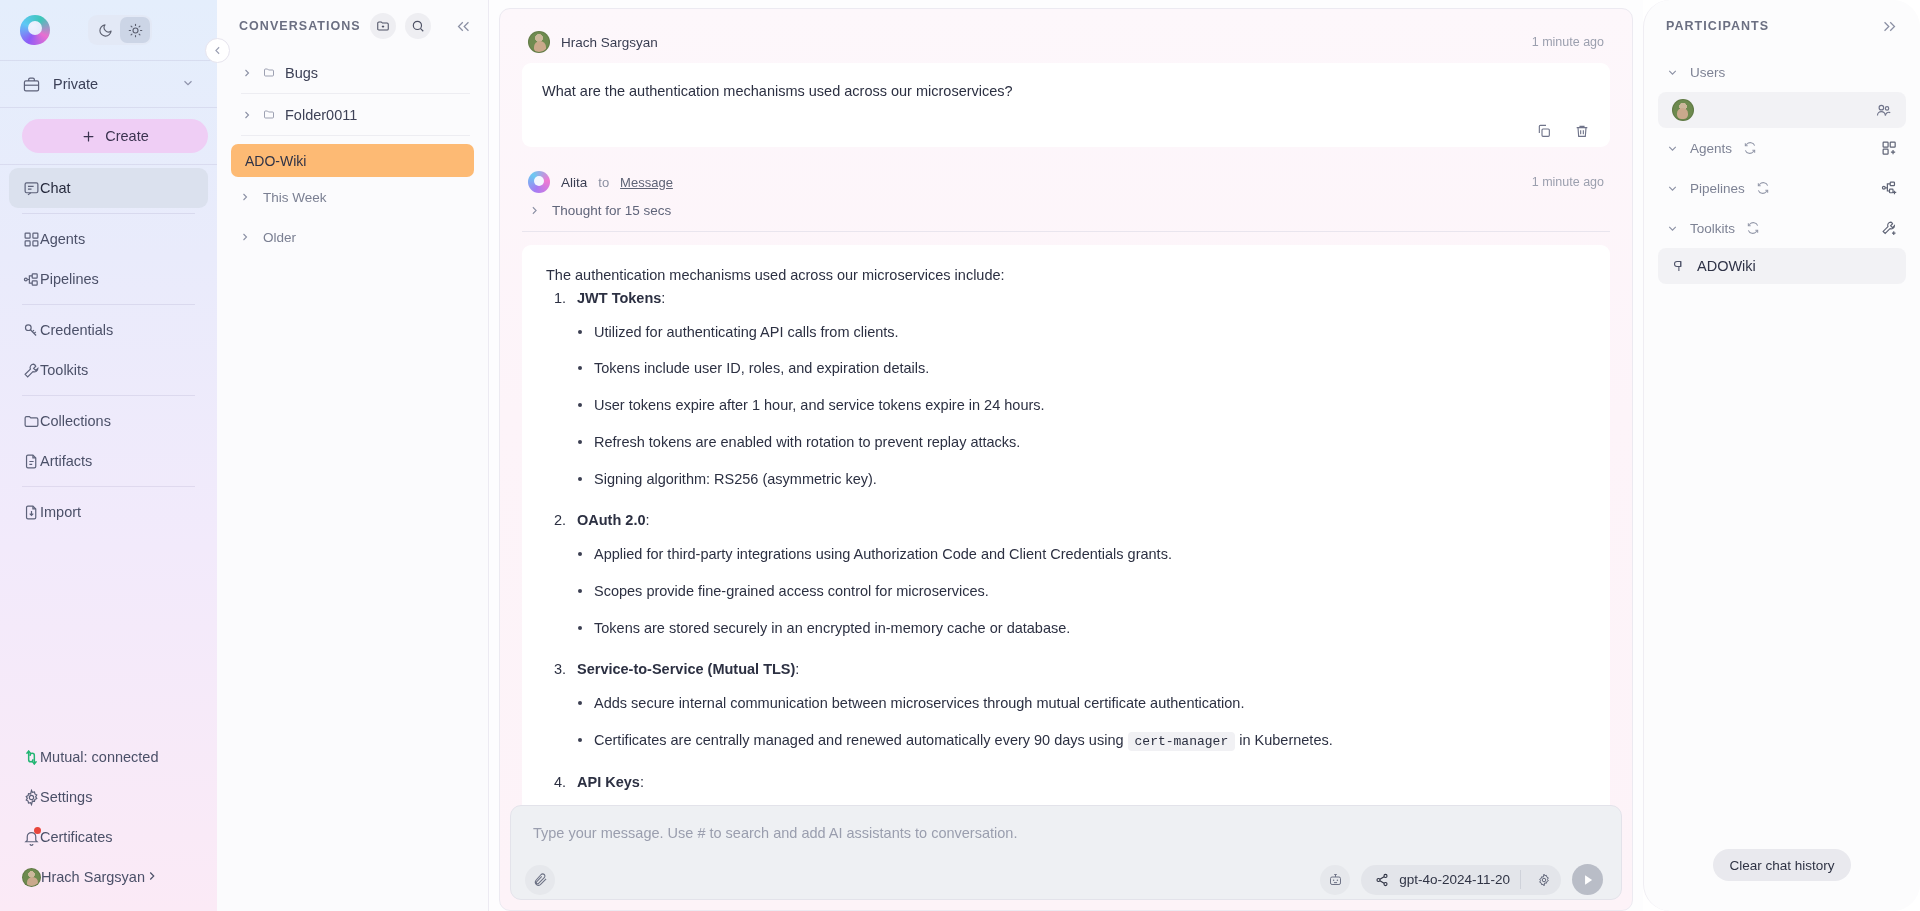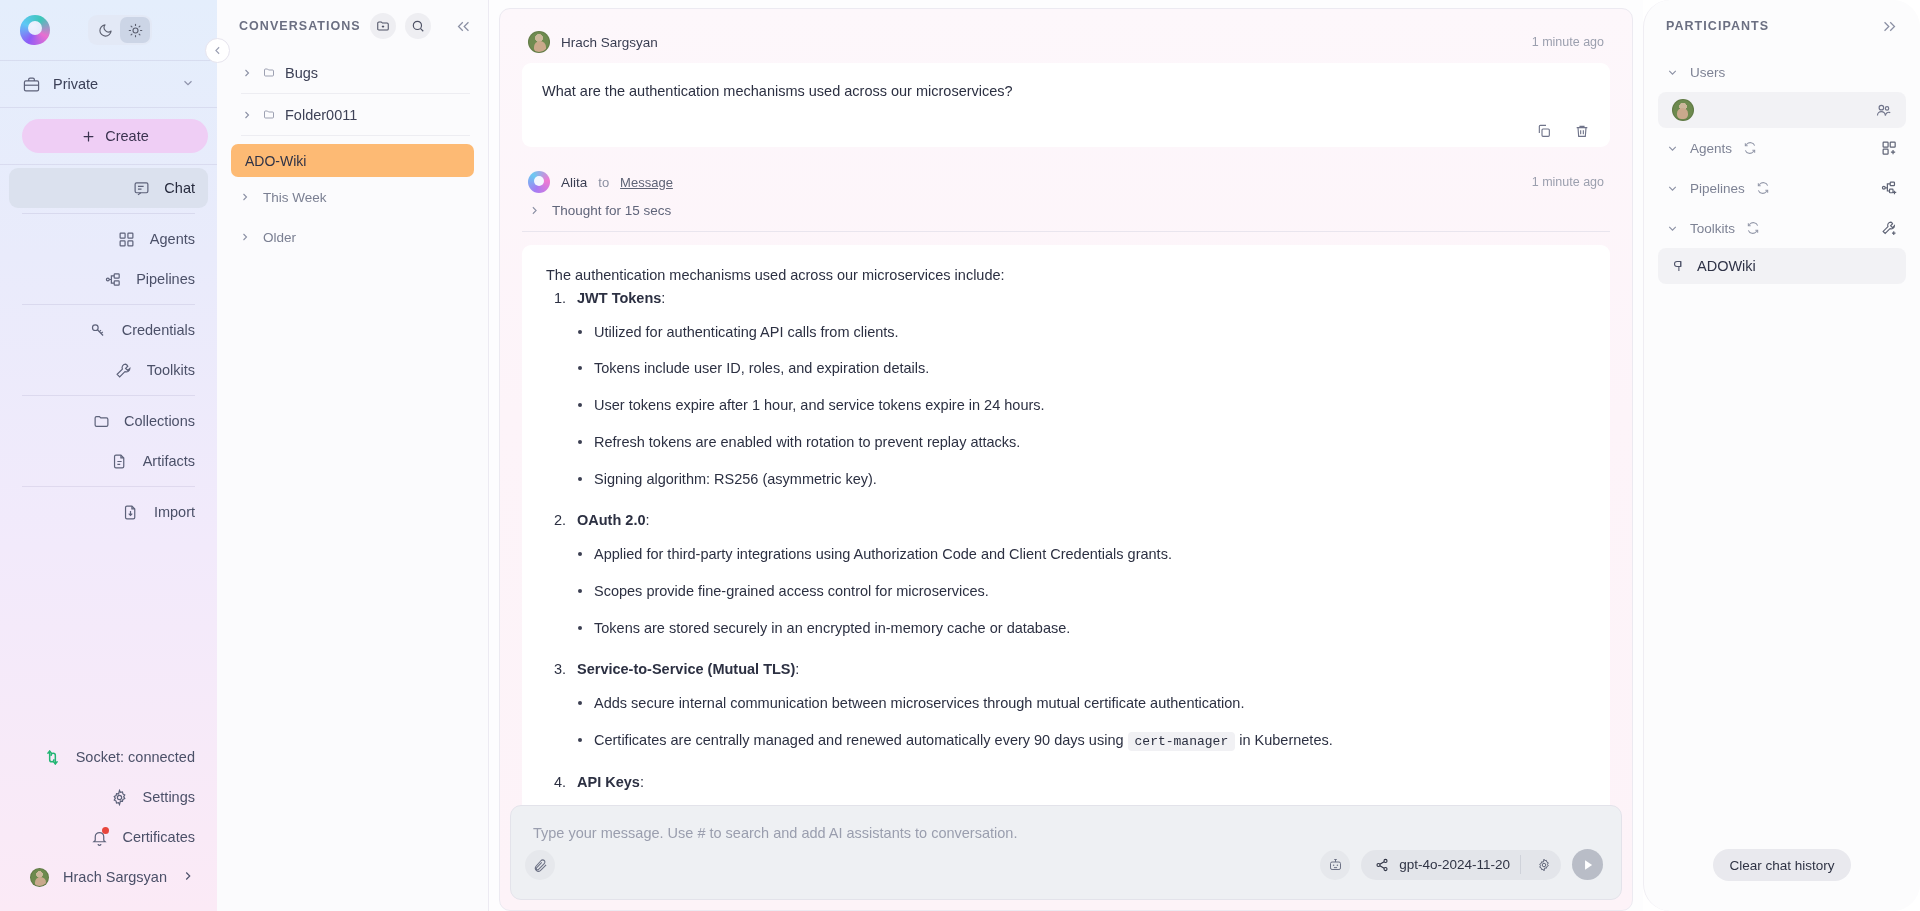--- a/index.html
+++ b/index.html
@@ -46,21 +46,21 @@
   .ws-row .chev { margin-left: auto; color: #8e93ab; }
   .create-wrap { padding: 11px 9px 11px 22px; }
   .create-btn {
     height: 34px; border-radius: 17px; background: #efcef5;
     display: flex; align-items: center; justify-content: center; gap: 9px;
     color: #3b3350; font-size: 14.5px; cursor: pointer;
   }
   .nav { padding: 3px 9px 0 9px; }
   .nav-item {
     height: 40px; border-radius: 9px; display: flex; align-items: center;
-    gap: 14px; padding: 0 13px; color: #4b5068; font-size: 14.5px; cursor: pointer; justify-content: flex-end;
+    padding: 0 13px; color: #4b5068; font-size: 14.5px; cursor: pointer;
   }
   .nav-item.active { background: #dbe1ee; color: #262a3d; }
   .nav-sep { height: 1px; background: rgba(120,110,160,.14); margin: 5px 13px; }
   .nav-ico { width: 18px; height: 18px; display:flex; align-items:center; justify-content:center; color:#5d627a; flex:0 0 18px;}
   .rail-spacer { flex: 1 1 auto; }
   .rail-bottom { padding: 0 9px 14px 9px; }
   .status-dot-ico { color: #22b573; }
   .avatar-sm {
     width: 19px; height: 19px; border-radius: 50%; flex: 0 0 19px;
     background: radial-gradient(circle at 50% 32%, #cbb79a 0 22%, #6d8a4e 23% 100%);
@@ -168,21 +168,21 @@
     font-family: "Liberation Mono", monospace; font-size: 13px; color: #2b2f40;
   }
 
   
   .composer-zone { position: absolute; left: 10px; right: 10px; bottom: 10px; }
   .composer {
     background: #eef0f3; border: 1px solid #e3e3ea; border-radius: 11px;
     height: 95px; position: relative; padding: 19px 22px;
   }
   .composer-ph { font-size: 14.5px; color: #9a9eae; }
-  .composer-bar { position: absolute; left: 14px; right: 18px; bottom: 19px; display: flex; align-items: flex-end; }
+  .composer-bar { position: absolute; left: 14px; right: 18px; bottom: 4px; display: flex; align-items: center; }
   .circ-btn {
     width: 30px; height: 30px; border-radius: 50%; background: #e6e8ec;
     display: flex; align-items: center; justify-content: center; color: #6d7285; cursor: pointer;
   }
   .right-tools { margin-left: auto; display: flex; align-items: center; gap: 11px; }
   .model-chip {
     height: 30px; background: #e3e5ea; border-radius: 15px; display: flex; align-items: center;
     padding: 0 4px 0 14px; gap: 10px; cursor: pointer;
   }
   .model-name { font-size: 13.5px; color: #2f3344; }
@@ -365,21 +365,21 @@
     <div class="rail-bottom">
       <div class="nav-item">
         <span class="nav-ico status-dot-ico">
           <svg width="17" height="17" viewBox="0 0 24 24" fill="none" stroke="currentColor" stroke-width="2.1" stroke-linecap="round">
               <path d="M8 3v12a3 3 0 0 0 6 0"></path>
               <path d="M5.5 6L8 3l2.5 3"></path>
               <path d="M16 21V9a3 3 0 0 0-6 0"></path>
               <path d="M13.5 18l2.5 3 2.5-3"></path>
             </svg>
         </span>
-        <span>Socket: connected</span>
+        <span>Mutual: connected</span>
       </div>
       <div class="nav-item">
         <span class="nav-ico">
           <svg width="17" height="17" viewBox="0 0 24 24" fill="none" stroke="currentColor" stroke-width="1.7">
               <circle cx="12" cy="12" r="3"></circle>
               <path d="M12 2l1.3 2.6 2.9-.5.6 2.9 2.6 1.3-1.5 2.5 1.5 2.5-2.6 1.3-.6 2.9-2.9-.5L12 22l-1.3-2.6-2.9.5-.6-2.9L4.6 15.7 6.1 13.2 4.6 10.7l2.6-1.3.6-2.9 2.9.5z"></path>
             </svg>
         </span>
         <span>Settings</span>
       </div>

